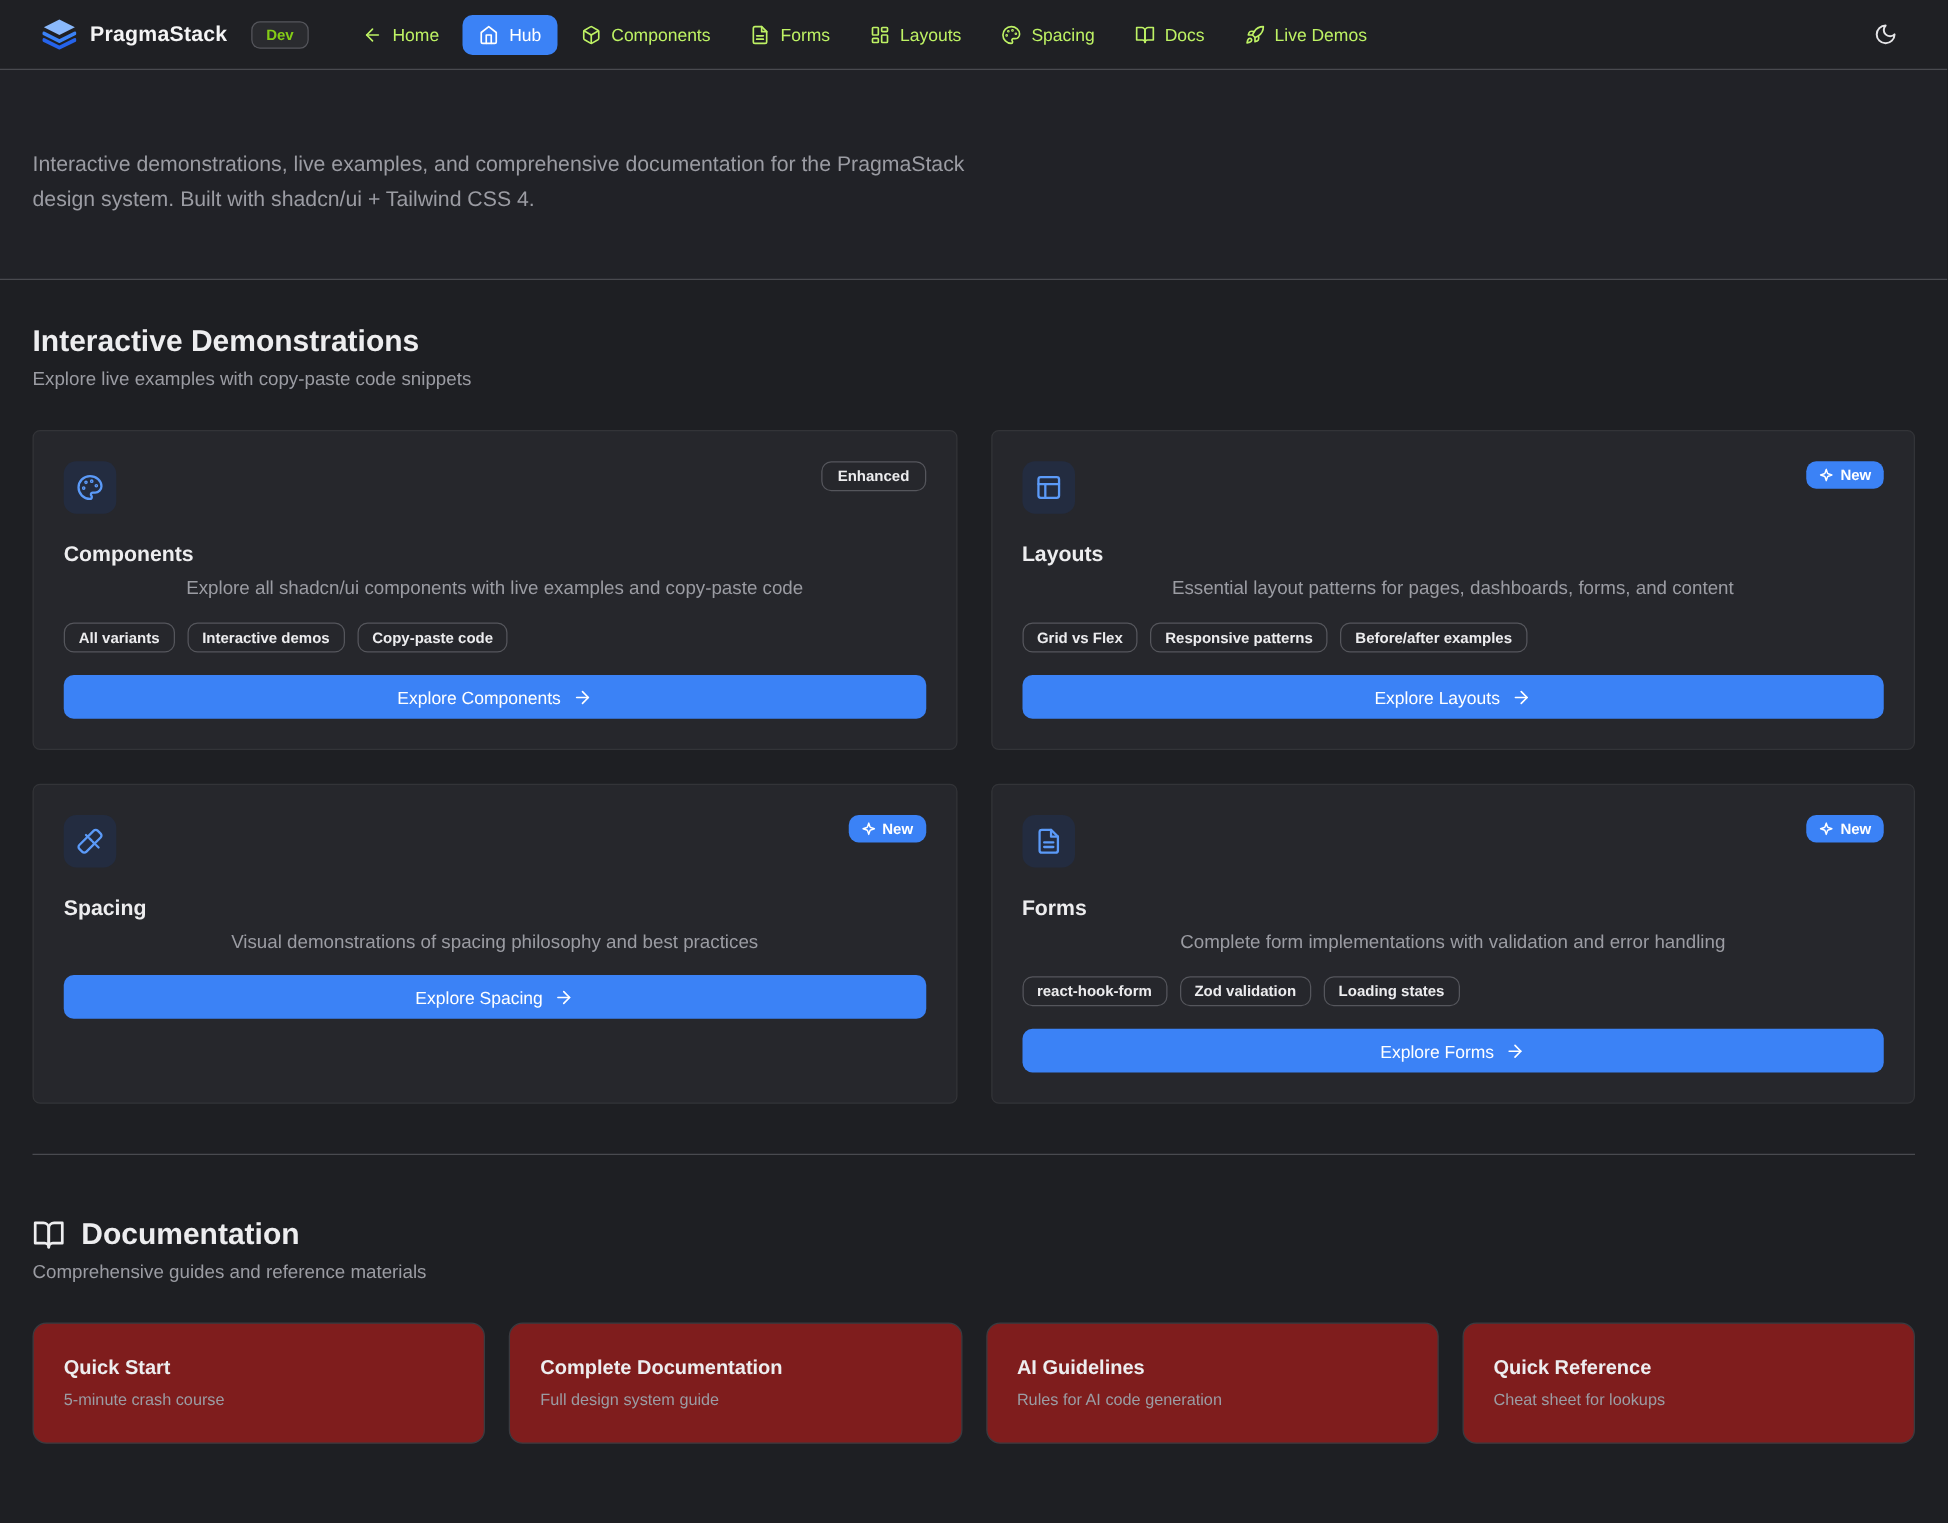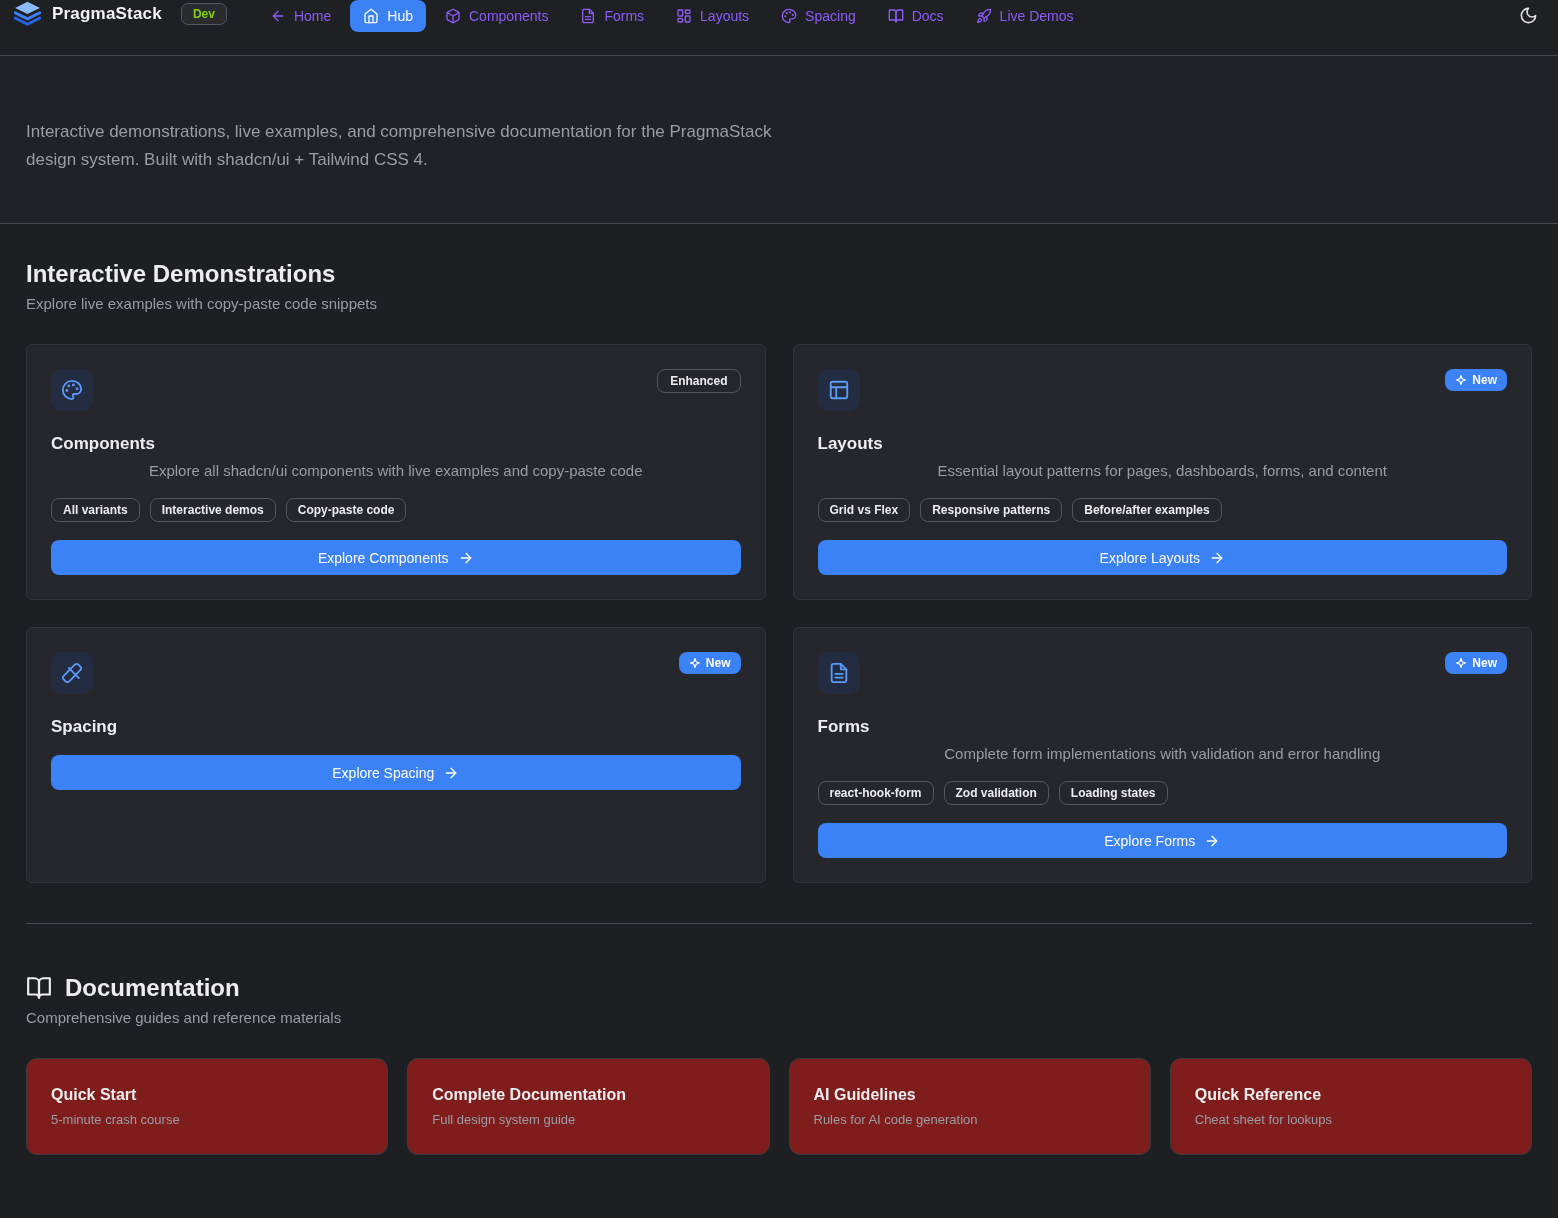--- a/index.html
+++ b/index.html
@@ -8,22 +8,22 @@
     background: #1e1f23;
     font-family: "Liberation Sans", sans-serif;
     color: #ededef;
   }
   svg { display: block; }
 
   
   .navbar {
     height: 56px;
     display: flex;
-    align-items: flex-start;
-    padding: 0 14px;
+    align-items: center;
+    padding: 0 34px;
     background: #1f2024;
     border-bottom: 1px solid #494a4f;
   }
   .brand { display: flex; align-items: center; gap: 11px; }
   .brand-logo svg { width: 27px; height: 27px; }
   .brand-name { font-size: 17px; font-weight: 700; color: #f4f4f5; letter-spacing: .2px; }
   .env-badge {
     margin-left: 8px;
     border: 1px solid #55565c;
     border-radius: 7px;
@@ -31,21 +31,21 @@
     font-size: 12px;
     font-weight: 700;
     color: #84cc16;
     background: #2a2b2f;
   }
   .nav-links { display: flex; align-items: center; gap: 6px; margin-left: 30px; }
   .nav-link {
     display: flex; align-items: center; gap: 8px;
     padding: 8px 13px;
     border-radius: 8px;
-    color: #8b5cf6;
+    color: #bef264;
     font-size: 14px;
     cursor: pointer;
     white-space: nowrap;
   }
   .nav-link svg { width: 16px; height: 16px; }
   .nav-link.active { background: #3b82f6; color: #fff; }
   .theme-toggle {
     margin-left: auto;
     color: #e4e4e7;
     cursor: pointer;
@@ -366,20 +366,21 @@
         <span class="badge-new">
           <span>
             <svg viewBox="0 0 24 24" fill="none" stroke="currentColor" stroke-width="2.4" stroke-linecap="round" stroke-linejoin="round">
                 <path d="m12 3-1.9 5.8a2 2 0 0 1-1.3 1.3L3 12l5.8 1.9a2 2 0 0 1 1.3 1.3L12 21l1.9-5.8a2 2 0 0 1 1.3-1.3L21 12l-5.8-1.9a2 2 0 0 1-1.3-1.3z"></path>
               </svg>
           </span>
           <span>New</span>
         </span>
       </div>
       <h3 class="card-title">Spacing</h3>
+      <p class="card-desc">Visual demonstrations of spacing philosophy and best practices</p>
       <button class="explore-btn">
         <span>Explore Spacing</span>
         <span>
           <svg viewBox="0 0 24 24" fill="none" stroke="currentColor" stroke-width="2" stroke-linecap="round" stroke-linejoin="round">
               <path d="M5 12h14"></path>
               <path d="m12 5 7 7-7 7"></path>
             </svg>
         </span>
       </button>
     </div>

